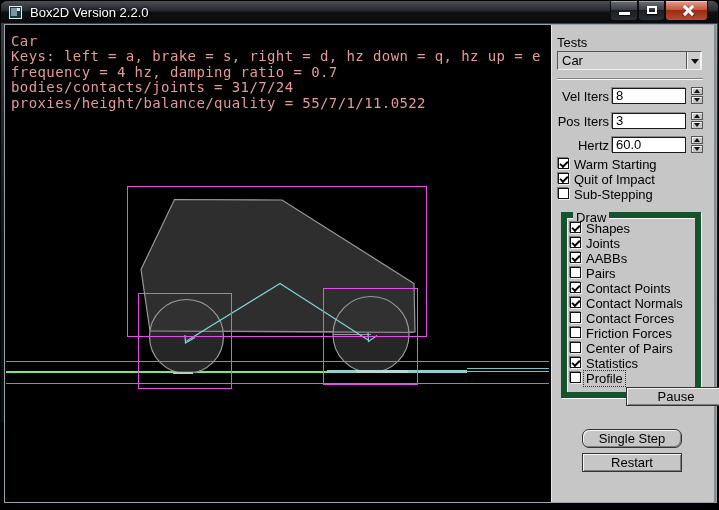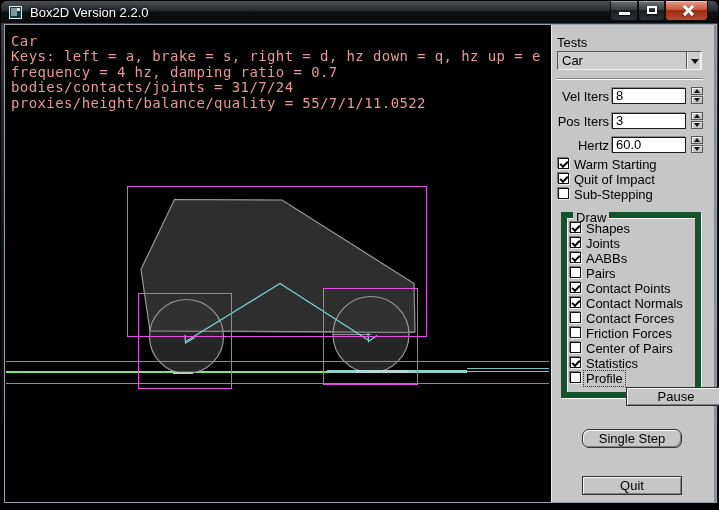--- a/index.html
+++ b/index.html
@@ -257,16 +257,16 @@
         <div class="cb on"></div>
         <div class="cl">Statistics</div>
       </div>
       <div class="chkrow" style="left:18px;top:347px;">
         <div class="cb"></div>
         <div class="cl focused">Profile</div>
       </div>
 
       <div class="pbtn" style="top:362px;margin-left:44px;">Pause</div>
       <div class="pbtn" style="top:404px;border-radius:7px;">Single Step</div>
-      <div class="pbtn" style="top:451px;">Quit</div>
+      <div class="pbtn" style="top:428px;">Restart</div>
     </div>
   </div>
 </div>
 
 </body></html>

